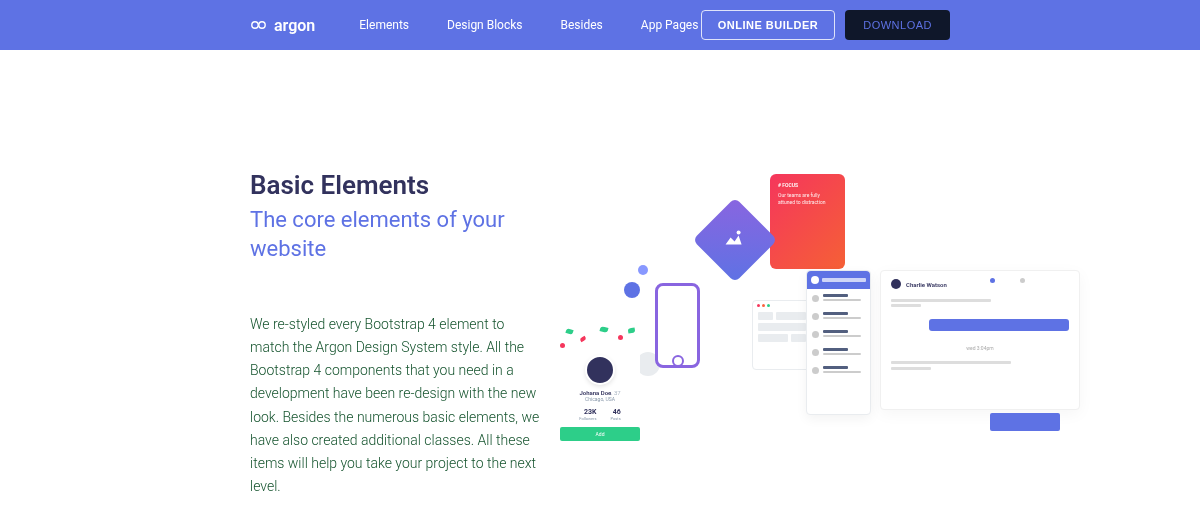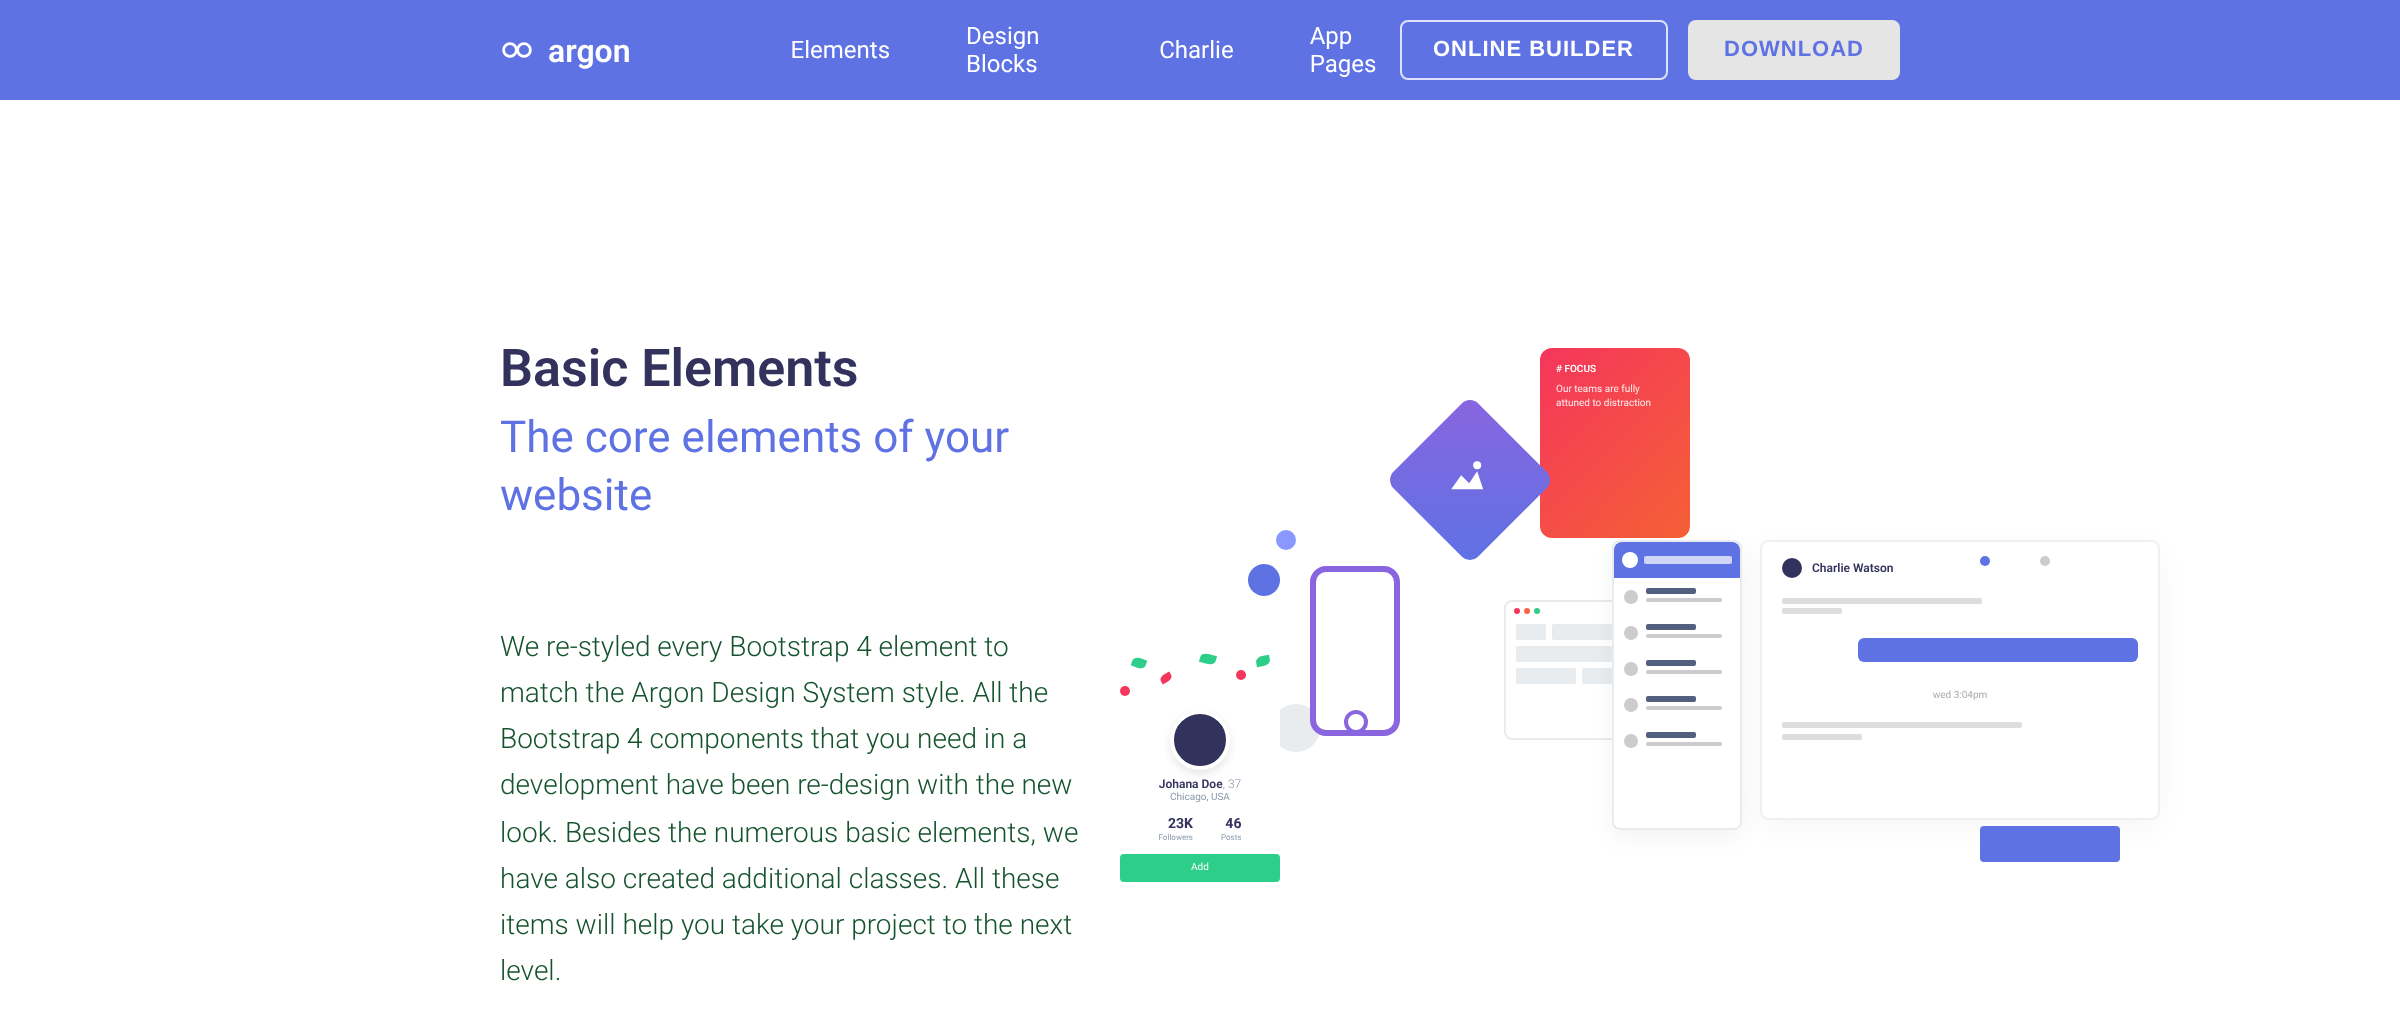--- a/index.html
+++ b/index.html
@@ -11,21 +11,21 @@
     align-items: center;
     padding: 0 250px;
   }
   .brand {
     display: flex;
     align-items: center;
     gap: 6px;
     color: #fff;
     font-weight: 600;
     font-size: 16px;
-    margin-right: 80px;
+    margin-right: 44px;
   }
   .brand-icon {
     width: 18px; height: 18px;
     display: inline-flex;
     align-items: center;
   }
   .nav-links {
     display: flex;
     gap: 38px;
     align-items: center;
@@ -47,26 +47,26 @@
     border: 1px solid rgba(255,255,255,0.8);
     color: #fff;
     padding: 8px 16px;
     font-size: 11px;
     font-weight: 600;
     letter-spacing: 0.5px;
     border-radius: 4px;
     cursor: pointer;
   }
   .btn-white {
-    background: #e5e5e5;
+    background: #0f172a;
     border: none;
     color: #5e72e4;
     padding: 9px 18px;
     font-size: 11px;
-    font-weight: 700;
+    font-weight: 400;
     letter-spacing: 0.5px;
     border-radius: 4px;
     cursor: pointer;
   }
   .main {
     display: flex;
     padding: 120px 60px 0 250px;
     gap: 20px;
   }
   .text-col {
@@ -278,21 +278,21 @@
       <svg width="18" height="18" viewBox="0 0 18 18">
           <circle cx="5" cy="9" r="3.2" stroke="#fff" stroke-width="1.4" fill="none"></circle>
           <circle cx="12" cy="9" r="3.2" stroke="#fff" stroke-width="1.4" fill="none"></circle>
         </svg>
     </span>
     <span>argon</span>
   </div>
   <div class="nav-links">
     <span class="nav-link">Elements</span>
     <span class="nav-link">Design Blocks</span>
-    <span class="nav-link">Charlie</span>
+    <span class="nav-link">Besides</span>
     <span class="nav-link">App Pages</span>
   </div>
   <div class="nav-actions">
     <button class="btn-outline">ONLINE BUILDER</button>
     <button class="btn-white">DOWNLOAD</button>
   </div>
 </nav>
 
 <main class="main">
   <div class="text-col">

